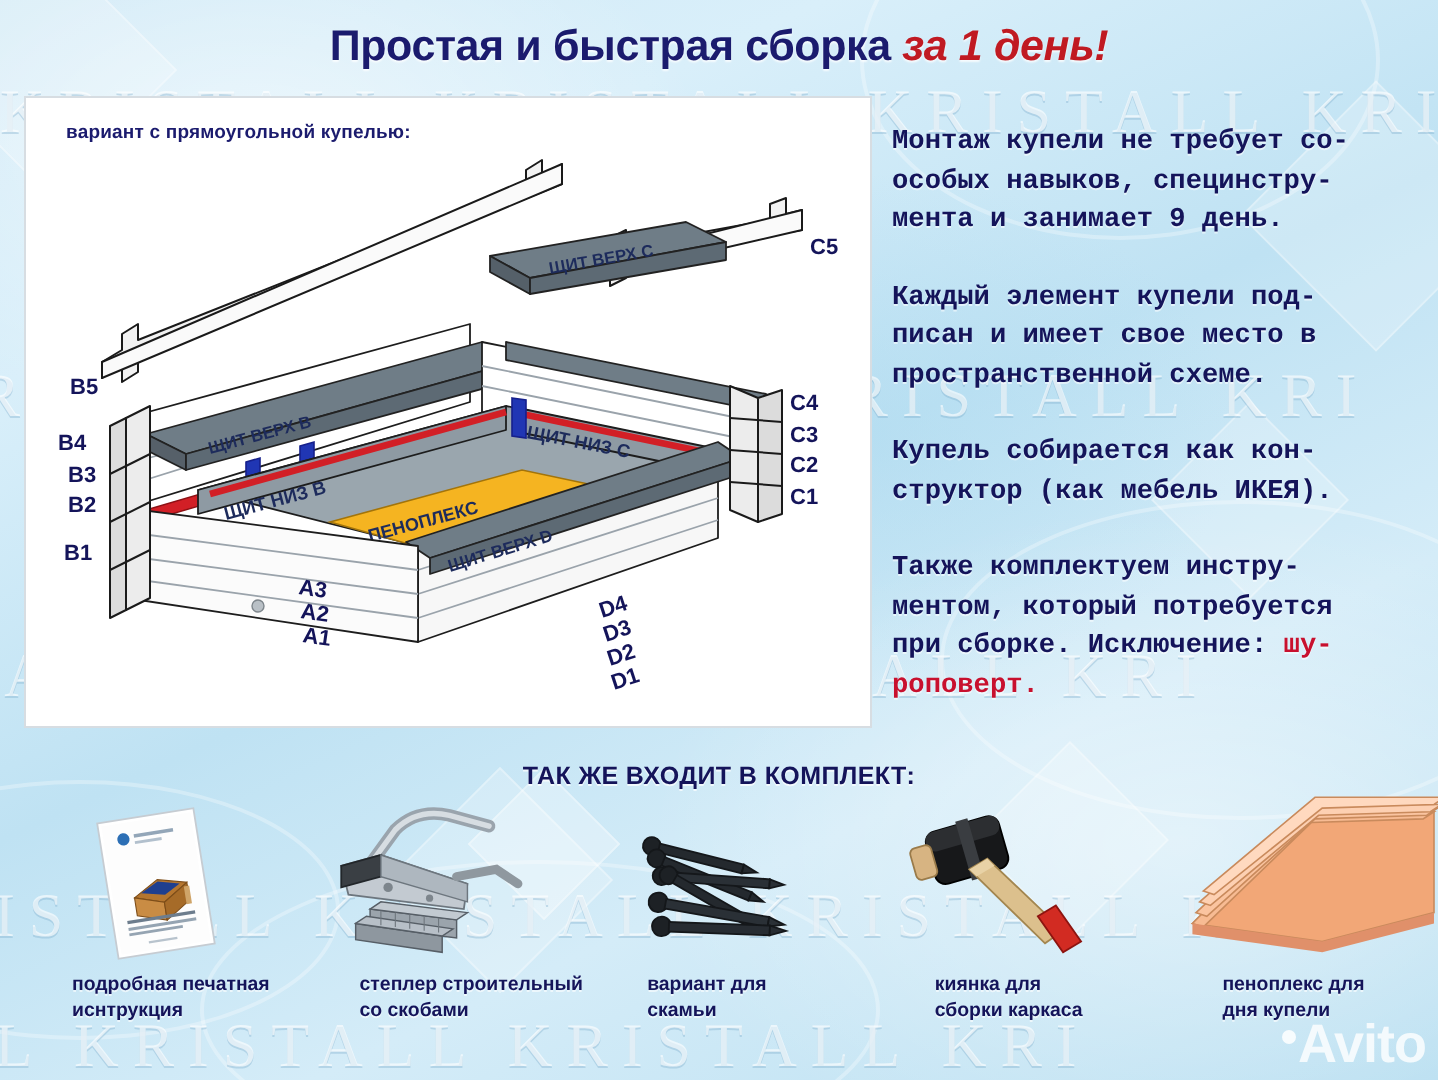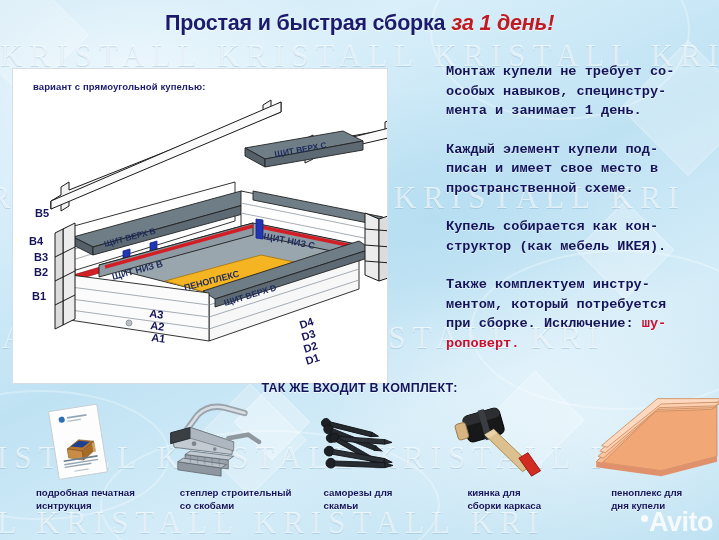--- a/index.html
+++ b/index.html
@@ -53,22 +53,22 @@
   }
   #header .h-title {
     font-size: 21.5px; font-weight: bold; letter-spacing: -0.2px;
     color: #1b1b6e; white-space: nowrap;
     text-shadow: 0 1px 1px rgba(255,255,255,0.8);
   }
   #header .h-accent { color: #c01a22; font-style: italic; }
 
   
   #diagram-panel {
-    position: absolute; left: 12px; top: 68px;
-    width: 376px; height: 316px;
+    position: absolute; left: 12px; top: 48px;
+    width: 424px; height: 316px;
     background: #ffffff;
     border: 1px solid #d7dde2;
     z-index: 5;
     overflow: hidden;
   }
   #diagram-caption {
     position: absolute; left: 20px; top: 12px;
     font-size: 9.5px; font-weight: bold; color: #1b1b6e;
     letter-spacing: 0.1px;
   }
@@ -291,21 +291,21 @@
         <text x="382" y="187">C2</text>
         <text x="382" y="203">C1</text>
       </g>
     </svg>
   </div>
 
   <div id="text-col">
     <p>
       <span>Монтаж купели не требует со-</span><br>
       <span>особых навыков, специнстру-</span><br>
-      <span>мента и занимает 1 день.</span>
+      <span>мента и занимает 9 день.</span>
     </p>
     <p>
       <span>Каждый элемент купели под-</span><br>
       <span>писан и имеет свое место в</span><br>
       <span>пространственной схеме.</span>
     </p>
     <p>
       <span>Купель собирается как кон-</span><br>
       <span>структор (как мебель ИКЕЯ).</span>
     </p>
@@ -408,21 +408,21 @@
             <polygon points="92,53.4 101,56.1 92,58.8" fill="#2a3036"></polygon>
           </g>
           <g transform="rotate(2 42 68)">
             <circle cx="32" cy="68" r="5.4" fill="#1d2125"></circle>
             <rect x="36" y="65.4" width="56" height="5.4" fill="#272c32"></rect>
             <polygon points="92,65.4 101,68.1 92,70.8" fill="#272c32"></polygon>
           </g>
         </g>
       </svg>
       <div class="kit-label">
-        <span>саморезы для</span><br>
+        <span>вариант для</span><br>
         <span>скамьи</span>
       </div>
     </div>
 
     <div class="kit-item">
       <svg class="kit-art" viewBox="0 0 144 86">
 
         <g transform="rotate(-16 44 26)">
           <rect x="22" y="10" width="42" height="30" rx="6" fill="#17181a" stroke="#000" stroke-width="1"></rect>
           <rect x="22" y="10" width="42" height="11" rx="5" fill="#2c2e31"></rect>

